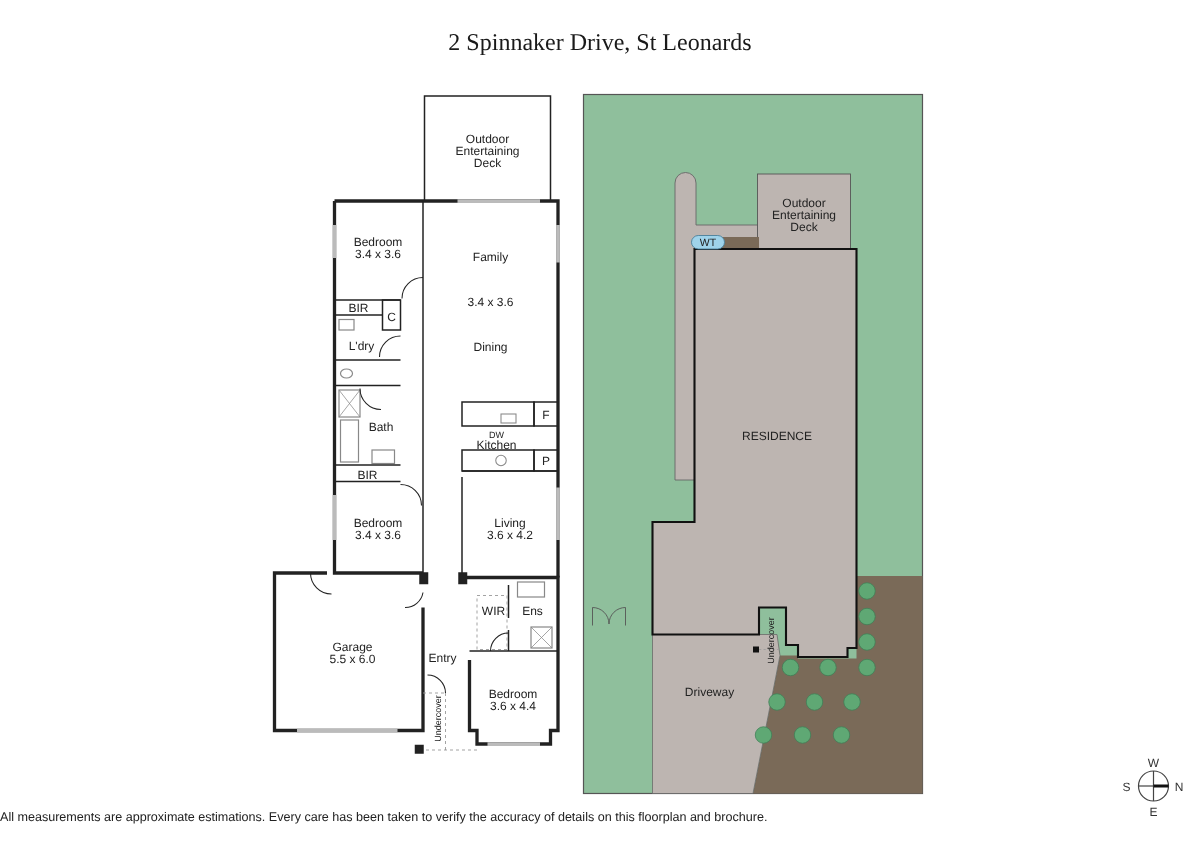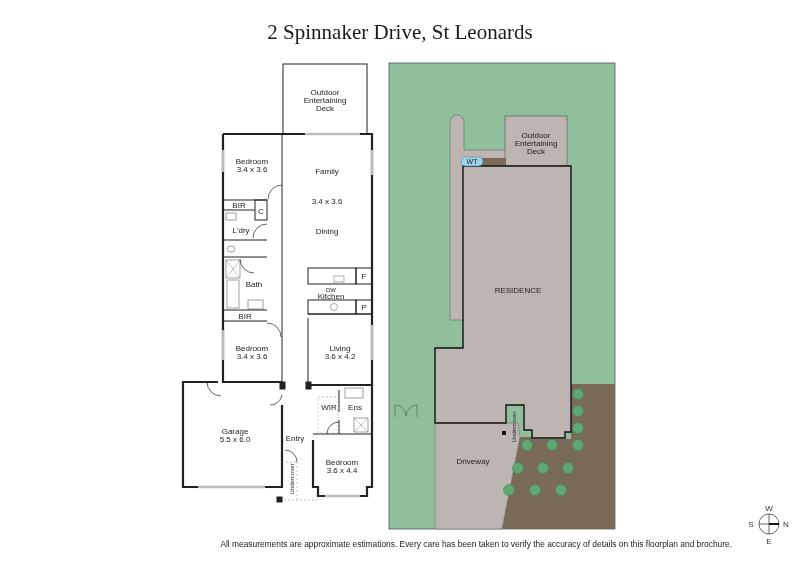--- a/index.html
+++ b/index.html
@@ -1,18 +1,18 @@
 <!DOCTYPE html>
 <html><head>
   <meta charset="utf-8">
   <style>
     html, body { margin:0; padding:0; background:#ffffff; }
     body { width:800px; height:566px; position:relative; overflow:hidden; font-family:"Liberation Sans", sans-serif; }
-    .title { position:absolute; left:0; top:20px; width:800px; text-align:center; font-family:"Liberation Serif", "DejaVu Serif", serif; font-size:21px; color:#1a1a1a; }
-    .disclaimer { position:absolute; left:0; top:539px; width:732px; text-align:right; font-size:8.4px; color:#222; }
+    .title { position:absolute; left:0; top:20px; width:800px; text-align:center; font-family:"Liberation Serif", "DejaVu Serif", serif; font-size:16px; color:#1a1a1a; }
+    .disclaimer { position:absolute; left:0; top:539px; width:732px; text-align:left; font-size:8.4px; color:#222; }
     svg { position:absolute; left:0; top:0; }
     .lbl { font-family:"Liberation Sans", sans-serif; font-size:8px; fill:#222; text-anchor:middle; }
     .lbl-s { font-family:"Liberation Sans", sans-serif; font-size:6px; fill:#222; text-anchor:middle; }
     .compass-l { font-family:"Liberation Sans", sans-serif; font-size:8px; fill:#333; text-anchor:middle; }
   </style>
 </head>
 <body>
 
 <div class="title">2 Spinnaker Drive, St Leonards</div>
 

